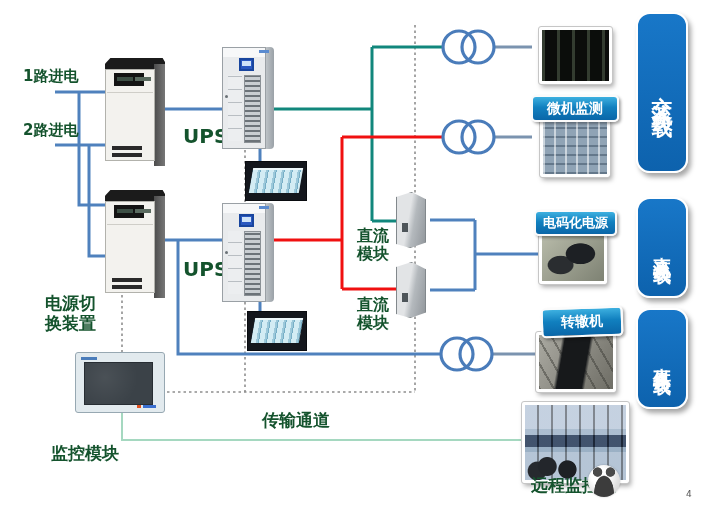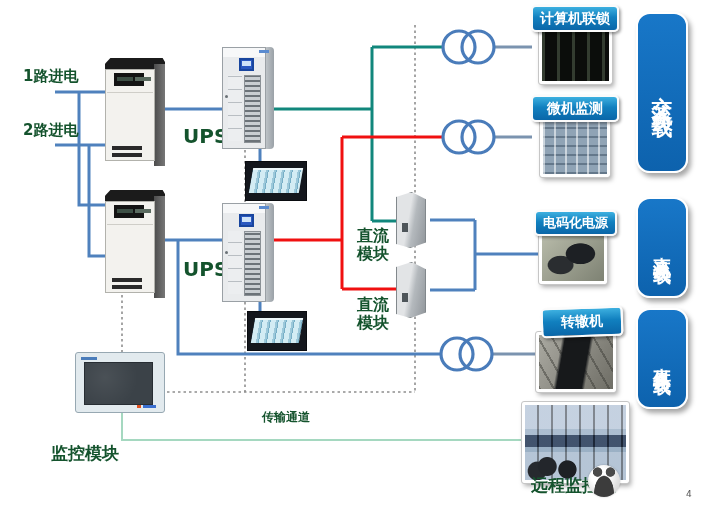--- a/index.html
+++ b/index.html
@@ -162,32 +162,36 @@
       <circle cx="457" cy="354" r="16"></circle>
       <circle cx="476" cy="354" r="16"></circle>
     </g>
   </svg>
 
   <div class="lbl" style="left:23px;top:68px;font-size:15px;">1路进电</div>
   <div class="lbl" style="left:23px;top:122px;font-size:15px;">2路进电</div>
   <div class="lbl" style="left:183px;top:125px;font-size:20px;">UPS1</div>
   <div class="lbl" style="left:183px;top:258px;font-size:20px;">UPS2</div>
 
+  <div class="lbl" style="left:45px;top:294px;font-size:17px;">
+    <span>电源切</span><br>
+    <span>换装置</span>
+  </div>
 
   <div class="lbl" style="left:357px;top:227px;font-size:16px;">
     <span>直流</span><br>
     <span>模块</span>
   </div>
   <div class="lbl" style="left:357px;top:296px;font-size:16px;">
     <span>直流</span><br>
     <span>模块</span>
   </div>
 
   <div class="lbl" style="left:51px;top:412px;font-size:17px;margin-top:32px;">监控模块</div>
-  <div class="lbl" style="left:262px;top:411px;font-size:12px;">传输通道</div>
+  <div class="lbl" style="left:262px;top:411px;font-size:17px;">传输通道</div>
 
   <div class="cab" style="left:105px;top:58px;">
     <div class="top"></div>
     <div class="side"></div>
     <div class="front"></div>
     <div class="disp">
         <i></i>
       </div>
     <div class="seam"></div>
     <div class="vent"></div>
@@ -242,21 +246,20 @@
       <i></i>
     </div>
 
   <div class="mon">
     <div class="brand"></div>
     <div class="scr"></div>
     <div class="b1"></div>
     <div class="b2"></div>
   </div>
 
-  <div class="banner" style="left:531px;top:5px;width:84px;height:23px;font-size:14px;">计算机联锁</div>
   <div class="photo ph-rack" style="left:539px;top:27px;width:67px;height:51px;"></div>
 
   <div class="banner" style="left:531px;top:95px;width:84px;height:23px;font-size:14px;">微机监测</div>
   <div class="photo ph-room" style="left:540px;top:117px;width:64px;height:54px;"></div>
 
   <div class="banner" style="left:534px;top:210px;width:79px;height:22px;font-size:13px;">电码化电源</div>
   <div class="photo ph-power" style="left:539px;top:231px;width:62px;height:47px;"></div>
 
   <div class="banner" style="left:541px;top:307px;width:78px;height:26px;font-size:14px;transform:rotate(-2deg);">转辙机</div>
   <div class="photo ph-switch" style="left:536px;top:332px;width:74px;height:54px;"></div>

